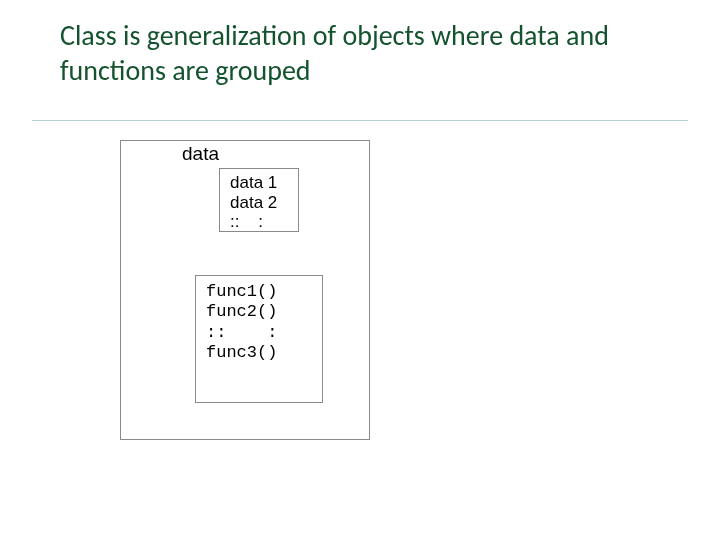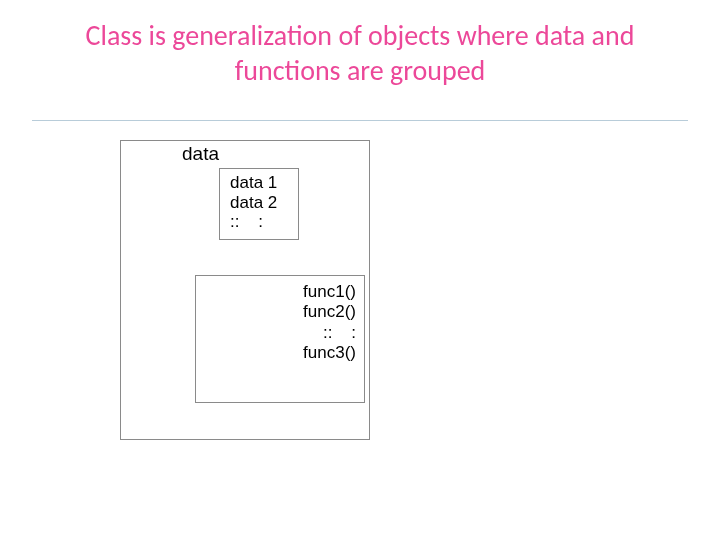--- a/index.html
+++ b/index.html
@@ -11,25 +11,24 @@
     color: #000;
   }
   .slide {
     width: 720px; height: 540px;
     position: relative;
   }
   .title {
     position: absolute;
     left: 60px; top: 18px;
     width: 600px;
-    text-align: center;
     font-size: 28px;
     font-weight: 400;
     line-height: 1.25;
-    color: #ec4899;
+    color: #14532d;
   }
   .divider {
     position: absolute;
     left: 32px; right: 32px;
     top: 120px;
     border-top: 1px solid #b8ccd9;
   }
   .outer-box {
     position: absolute;
     left: 120px; top: 140px;
@@ -41,39 +40,38 @@
     position: absolute;
     font-family: Arial, Helvetica, sans-serif;
     font-size: 19px;
     color: #000;
   }
   .data-label { left: 61px; top: 2px; }
   .functions-label { left: 64px; top: 108px; }
   .data-box {
     position: absolute;
     left: 98px; top: 27px;
-    width: 80px; height: 72px;
+    width: 80px; height: 64px;
     border: 1px solid #8a8a8a;
     padding: 4px 8px 4px 10px;
     font-family: Arial, Helvetica, sans-serif;
     font-size: 17px;
     line-height: 1.15;
     white-space: pre;
   }
   .func-box {
     position: absolute;
     left: 74px; top: 134px;
-    width: 170px; height: 128px;
+    width: 128px; height: 128px;
     border: 1px solid #8a8a8a;
     padding: 6px 8px 4px 10px;
-    font-family: Liberation Sans, sans-serif;
+    font-family: Liberation Mono, monospace;
     font-size: 17px;
     line-height: 1.2;
     white-space: pre;
-    text-align: right;
   }
 </style>
 </head>
 <body>
 
 <div class="slide">
 
   <div class="title">Class is generalization of objects where data and functions are grouped</div>
 
   <div class="divider"></div>

